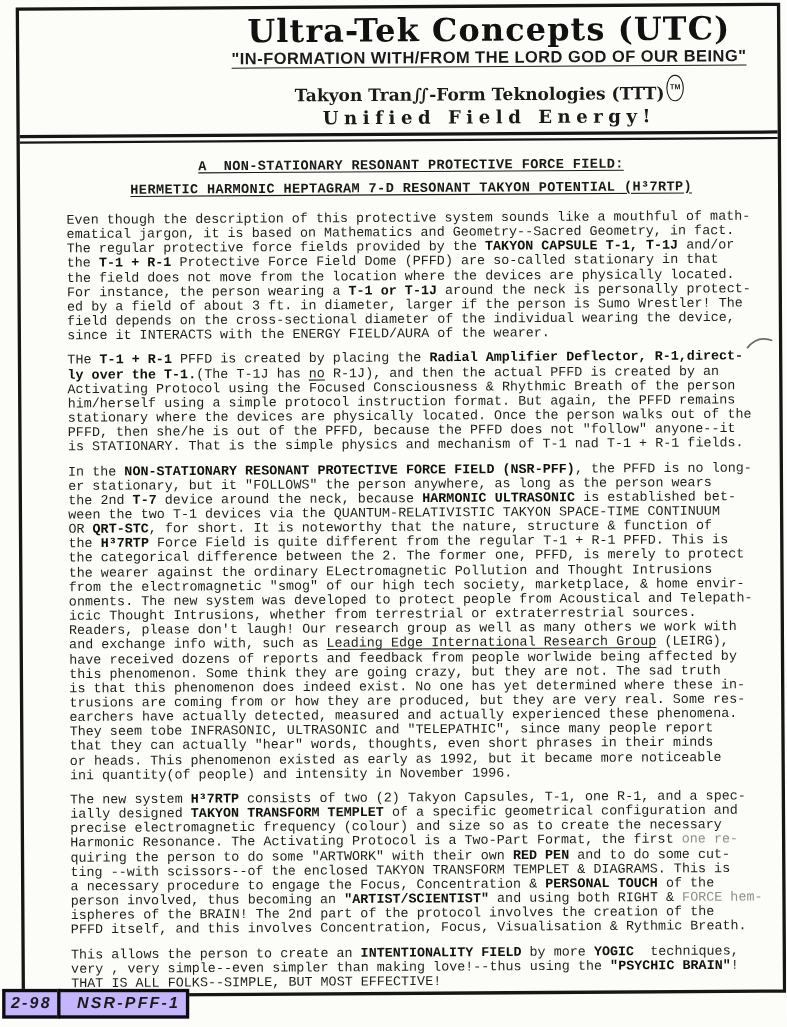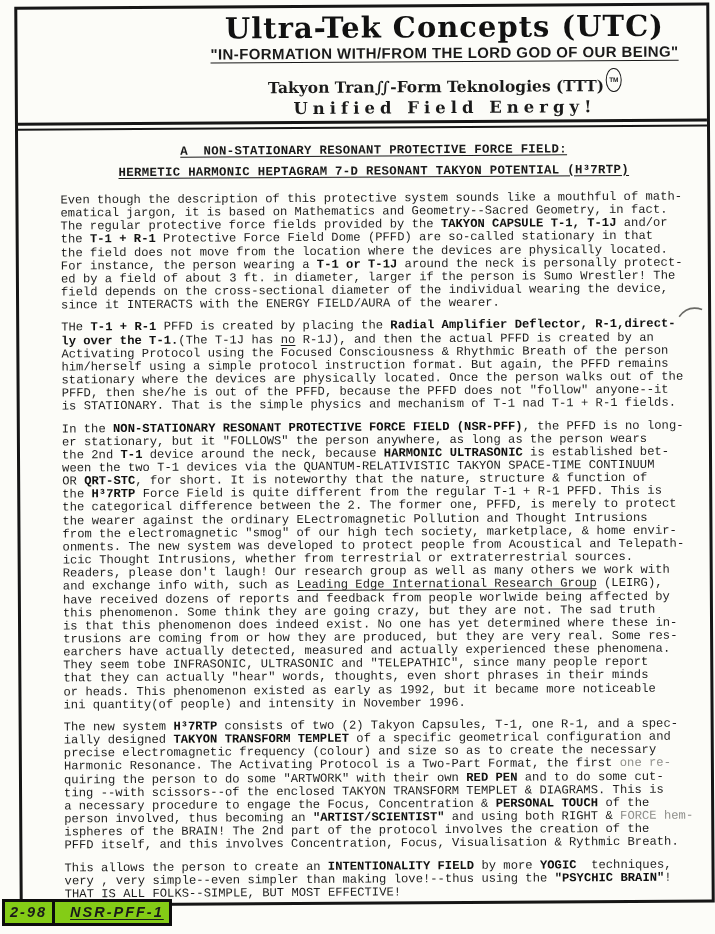--- a/index.html
+++ b/index.html
@@ -53,25 +53,25 @@
   }
   .para .bold{font-weight:bold;color:#111;}
   .para .underline{text-decoration:underline;text-underline-offset:2px;}
   .para .faded{color:#8e8e8a;text-align:center;}
   
   .footer-codes{
     position:absolute;left:2px;top:899px;display:flex;align-items:stretch;
     font-family:"Liberation Sans",sans-serif;font-weight:bold;
   }
   .code-box{
-    border:3px solid #0d0d0d;background:#84cc16;padding:0 5px;
+    border:3px solid #0d0d0d;background:#c4b5fd;padding:0 5px;
     font-size:14.5px;line-height:21px;letter-spacing:2px;font-style:italic;
   }
   .code-box + .code-box{margin-left:-3px;}
-  .code-box.doc{text-decoration:underline;text-underline-offset:2px;padding-left:15px;}
+  .code-box.doc{text-underline-offset:2px;padding-left:15px;}
   
   .artifact{position:absolute;pointer-events:none;}
 </style>
 </head>
 <body>
 
 <div class="sheet">
   <div class="frame">
 
     <header class="letterhead">
@@ -99,21 +99,21 @@
 since it INTERACTS with the ENERGY FIELD/AURA of the wearer.</span></p>
           <p class="para"><span>THe </span><span class="bold">T-1 + R-1</span><span> PFFD is created by placing the </span><span class="bold">Radial Amplifier Deflector, R-1,direct-
 ly over the T-1.</span><span>(The T-1J has </span><span class="underline">no</span><span> R-1J), and then the actual PFFD is created by an
 Activating Protocol using the Focused Consciousness &amp; Rhythmic Breath of the person
 him/herself using a simple protocol instruction format. But again, the PFFD remains
 stationary where the devices are physically located. Once the person walks out of the
 PFFD, then she/he is out of the PFFD, because the PFFD does not "follow" anyone--it
 is STATIONARY. That is the simple physics and mechanism of T-1 nad T-1 + R-1 fields.</span></p>
           <p class="para"><span>In the </span><span class="bold">NON-STATIONARY RESONANT PROTECTIVE FORCE FIELD (NSR-PFF)</span><span>, the PFFD is no long-
 er stationary, but it "FOLLOWS" the person anywhere, as long as the person wears
-the 2nd </span><span class="bold">T-1</span><span> device around the neck, because </span><span class="bold">HARMONIC ULTRASONIC</span><span> is established bet-
+the 2nd </span><span class="bold">T-7</span><span> device around the neck, because </span><span class="bold">HARMONIC ULTRASONIC</span><span> is established bet-
 ween the two T-1 devices via the QUANTUM-RELATIVISTIC TAKYON SPACE-TIME CONTINUUM
 OR </span><span class="bold">QRT-STC</span><span>, for short. It is noteworthy that the nature, structure &amp; function of
 the </span><span class="bold">H³7RTP</span><span> Force Field is quite different from the regular T-1 + R-1 PFFD. This is
 the categorical difference between the 2. The former one, PFFD, is merely to protect
 the wearer against the ordinary ELectromagnetic Pollution and Thought Intrusions
 from the electromagnetic "smog" of our high tech society, marketplace, &amp; home envir-
 onments. The new system was developed to protect people from Acoustical and Telepath-
 icic Thought Intrusions, whether from terrestrial or extraterrestrial sources.
 Readers, please don't laugh! Our research group as well as many others we work with
 and exchange info with, such as </span><span class="underline">Leading Edge International Research Group</span><span> (LEIRG),

